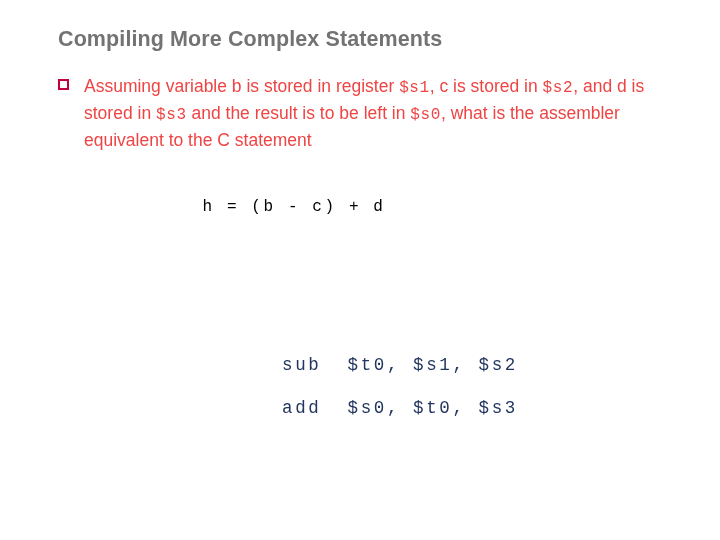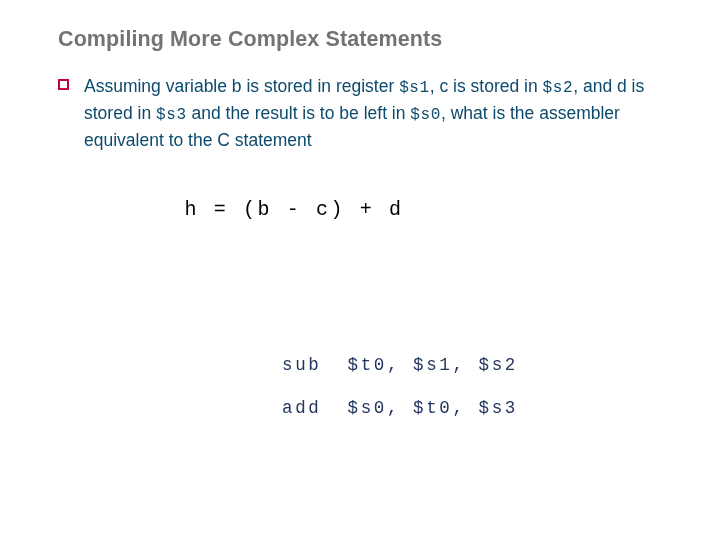--- a/index.html
+++ b/index.html
@@ -53,38 +53,38 @@
     width: 11px;
     height: 11px;
     border: 2.5px solid #c4003c;
     background: #ffffff;
     box-sizing: border-box;
   }
   .bullet-text {
     font-family: "Liberation Sans", sans-serif;
     font-size: 17.5px;
     line-height: 25px;
-    color: #0c4a6e;
+    color: #ef4444;
     text-align: left;
   }
   .mono-inline {
     font-family: "Liberation Mono", "DejaVu Sans Mono", monospace;
     font-size: 16px;
     letter-spacing: 0.6px;
   }
 
   
   .code-c {
     position: absolute;
     left: 0;
     top: 198px;
     width: 588px;
     text-align: center;
     font-family: "Liberation Mono", "DejaVu Sans Mono", monospace;
-    font-size: 20px;
+    font-size: 16px;
     letter-spacing: 2.6px;
     color: #000000;
     white-space: pre;
   }
   .asm-block {
     position: absolute;
     left: 0;
     top: 355px;
     width: 720px;
   }

